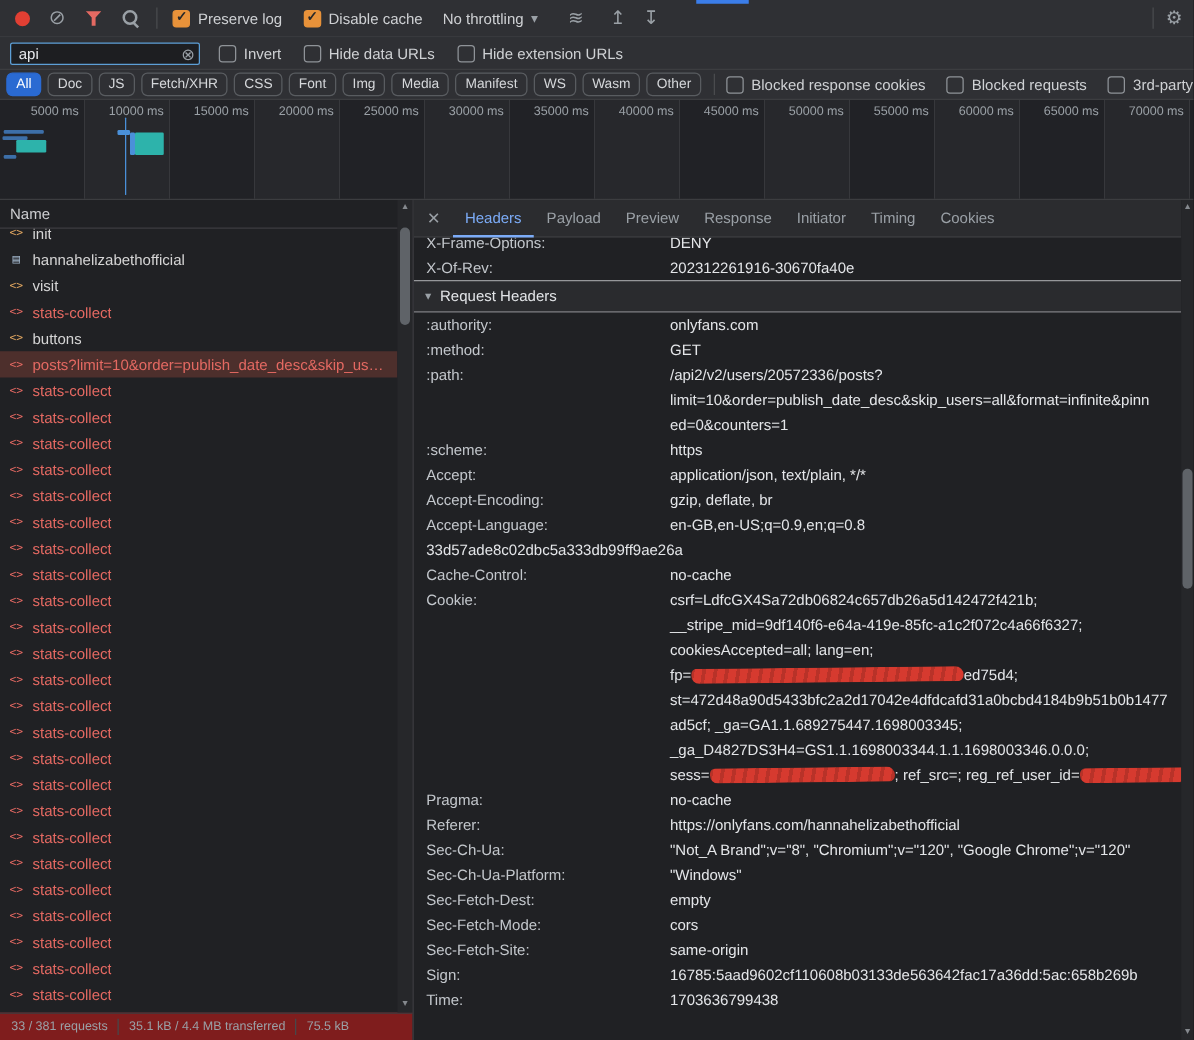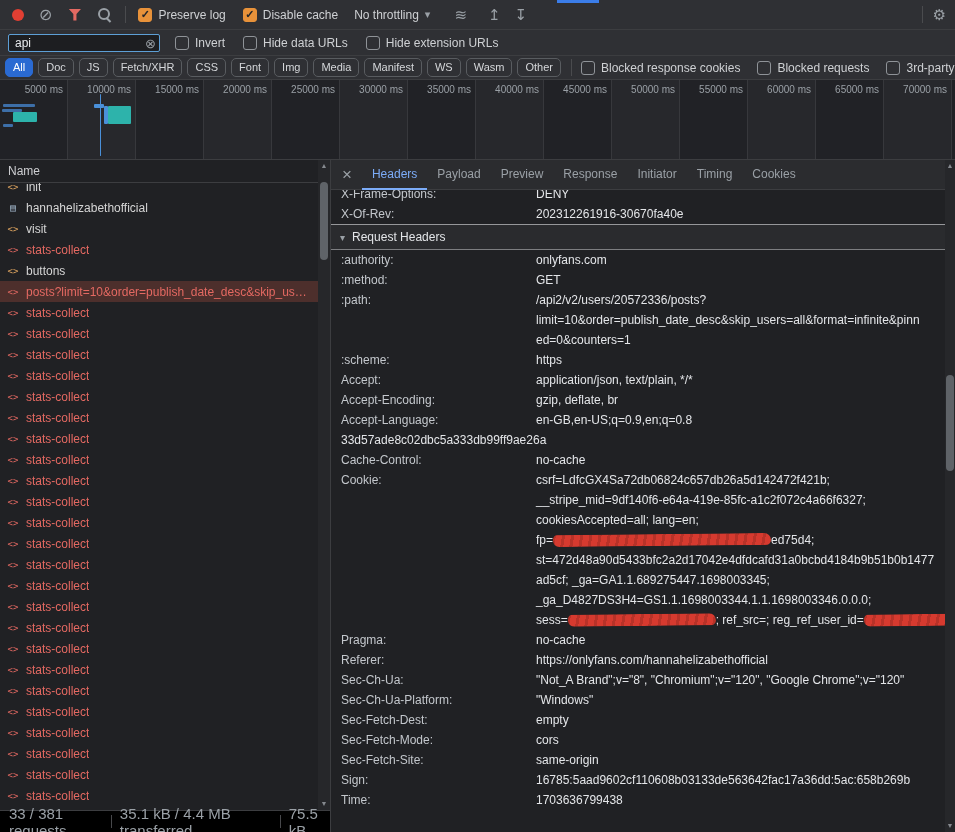--- a/index.html
+++ b/index.html
@@ -67,21 +67,21 @@
     white-space:nowrap;overflow:hidden}
   .req-label{overflow:hidden;text-overflow:ellipsis}
   .req-icon{font-family:"DejaVu Sans Mono",monospace;font-size:9px;color:#dfa560;width:14px;
     text-align:center;flex-shrink:0}
   .req-icon.icon-doc{color:#9fb4c8;font-size:10px}
   .req-row.error{color:#e46962}
   .req-row.error .req-icon{color:#e46962}
   .req-row.selected{background:#4d2f2c}
 
   .status-bar{position:absolute;left:0;top:810px;width:330px;height:22px;border-top:1px solid #3c3d40;
-    background:#000000;display:flex;align-items:center;font-size:15px;color:#9aa0a6;padding-left:9px}
+    background:#7f1d1d;display:flex;align-items:center;font-size:10px;color:#9aa0a6;padding-left:9px}
   .status-sep{width:1px;height:13px;background:#47484b;margin:0 8px}
 
   
   .vscroll{position:absolute;width:12px;background:#26272a}
   .left-scroll{left:318px;top:160px;height:650px}
   .right-scroll{left:945px;top:160px;width:10px;height:672px}
   .scroll-arrow{position:absolute;left:0;width:100%;text-align:center;color:#85898e;font-size:7px;line-height:12px}
   .scroll-thumb{position:absolute;left:2px;width:8px;background:#5f6368;border-radius:4px}
   .right-scroll .scroll-thumb{left:1px}
   .left-scroll .scroll-thumb{top:22px;height:78px}

